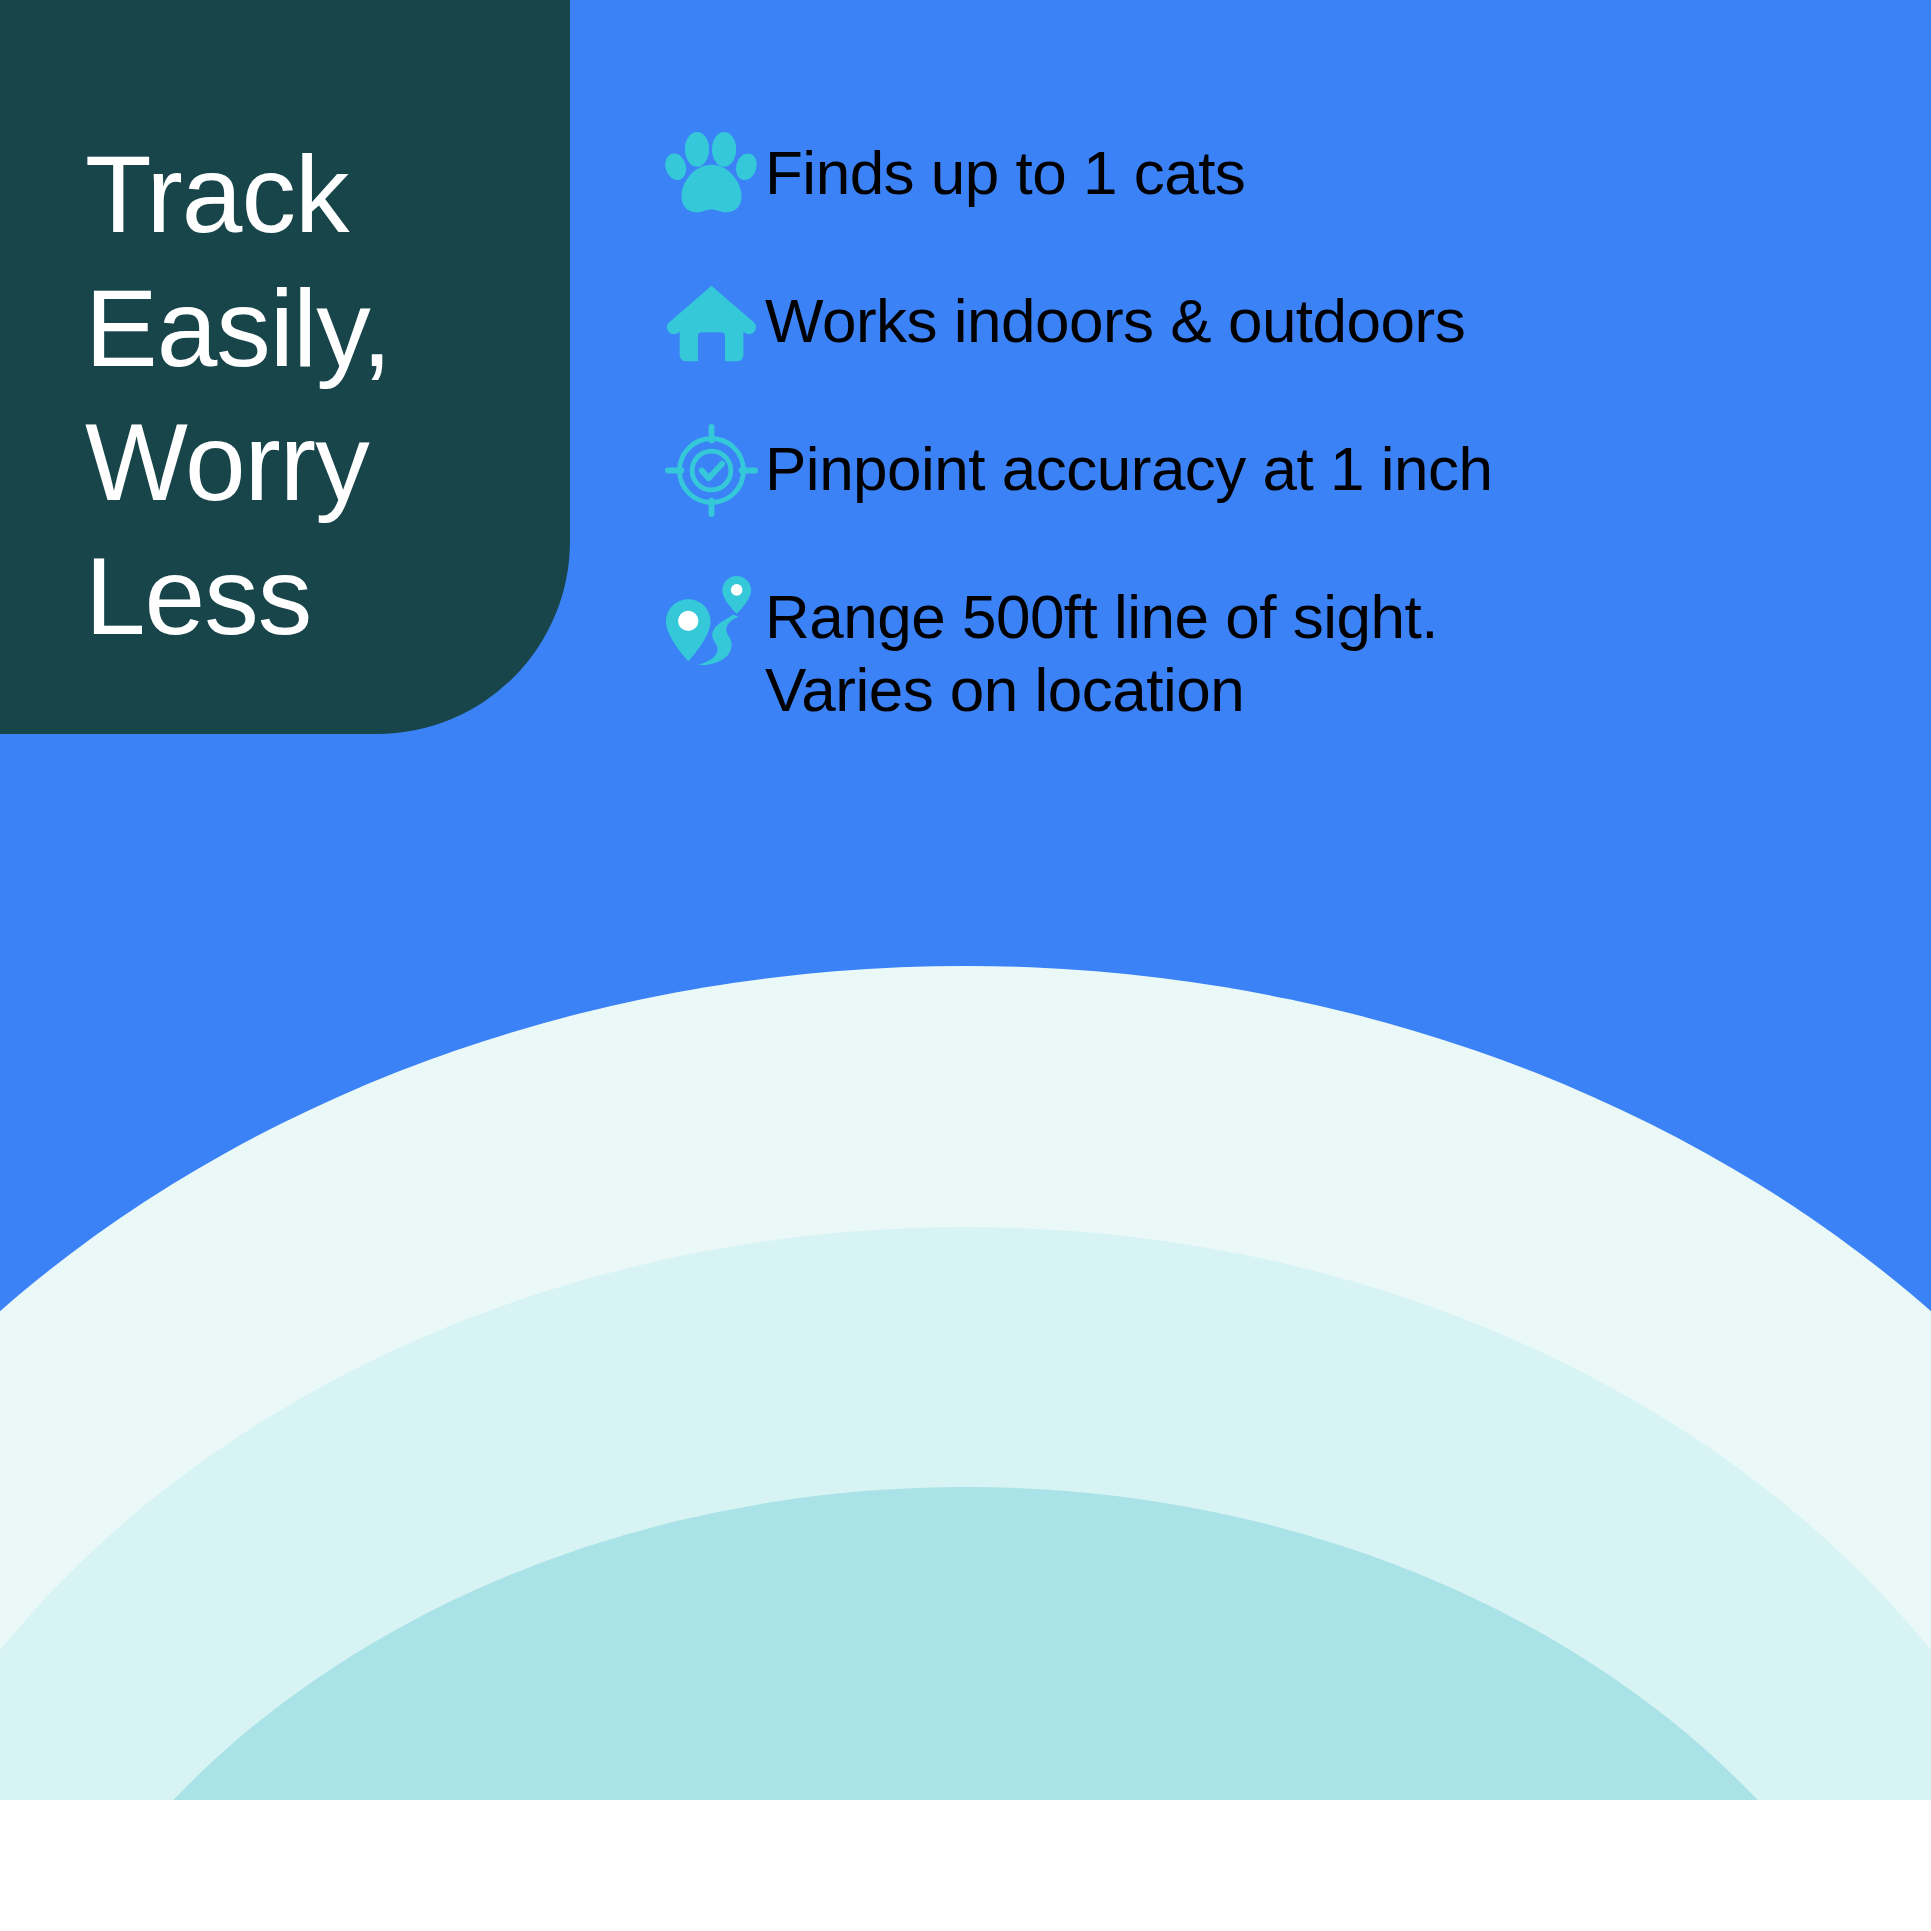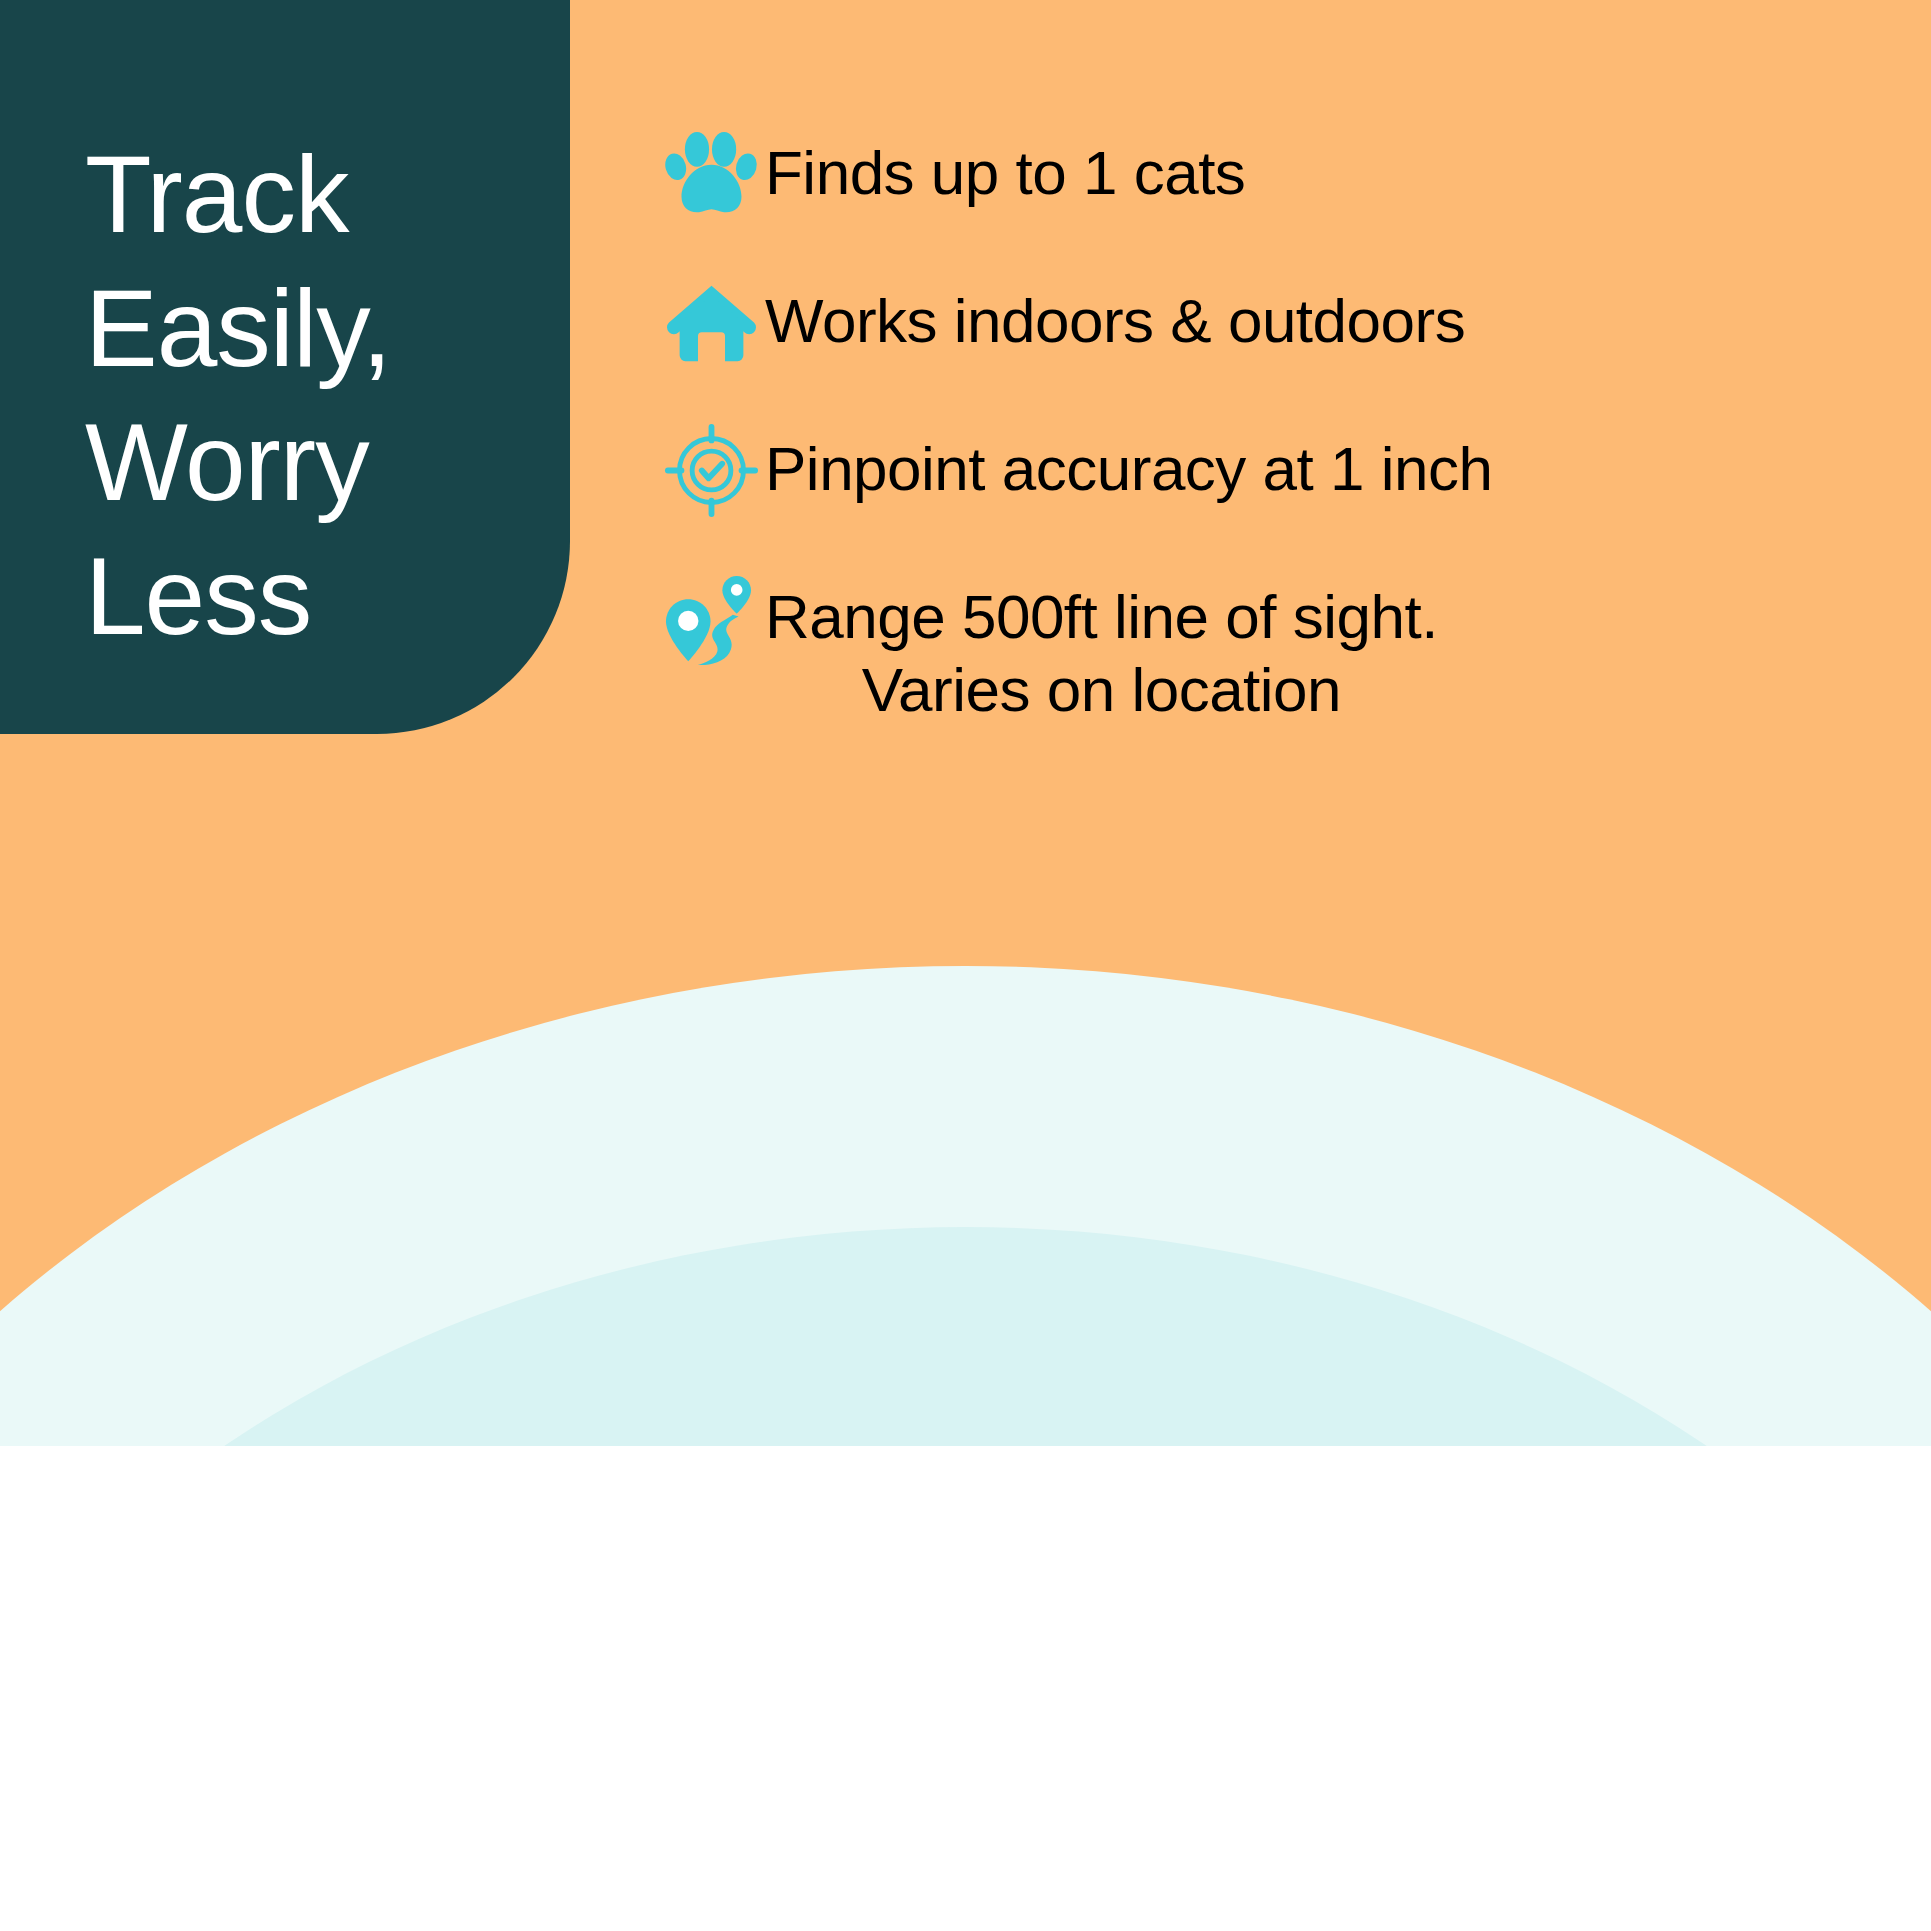--- a/index.html
+++ b/index.html
@@ -3,21 +3,21 @@
 <meta charset="utf-8">
 <style>
   html,body{margin:0;padding:0;}
   body{
     width:1931px;height:1931px;
     background:#ffffff;
     font-family:"Liberation Sans",sans-serif;
     overflow:hidden;
     position:relative;
   }
-  #stage{position:relative;width:1931px;height:1446px;overflow:hidden;background:#fdba74;}
+  #stage{position:relative;width:1931px;height:1800px;overflow:hidden;background:#3b82f6;}
 
   
   .arcs{position:absolute;left:0;top:908px;width:1931px;height:1023px;overflow:hidden;}
   .arc{position:absolute;border-radius:50%;}
   .arc1{width:2665px;height:2221px;left:-367px;top:58px;background:#eaf9f8;}
   .arc2{width:2317px;height:1892px;left:-193px;top:319px;background:#d8f3f3;}
   .arc3{width:1989px;height:1583px;left:-29px;top:579px;background:#a9e2e7;}
 
   
   .panel{
@@ -33,21 +33,21 @@
     font-size:109px;
     line-height:1.23;
     font-weight:400;
     letter-spacing:-1px;
     white-space:pre-line;
   }
 
   
   .features{position:absolute;left:657px;top:124px;width:1255px;z-index:6;}
   .feature{display:flex;align-items:flex-start;margin-bottom:48px;}
-  .feature:last-child{margin-bottom:14px;text-align:center;}
+  .feature:last-child{margin-bottom:14px;}
   .f-icon{width:108px;min-width:108px;height:100px;display:flex;align-items:center;justify-content:center;}
   .f-icon svg{display:block;}
   .f-text{
     font-size:62px;
     line-height:1.18;
     color:#000000;
     padding-top:11.6px;
     letter-spacing:-0.5px;
     white-space:pre-line;
     font-weight:400;

